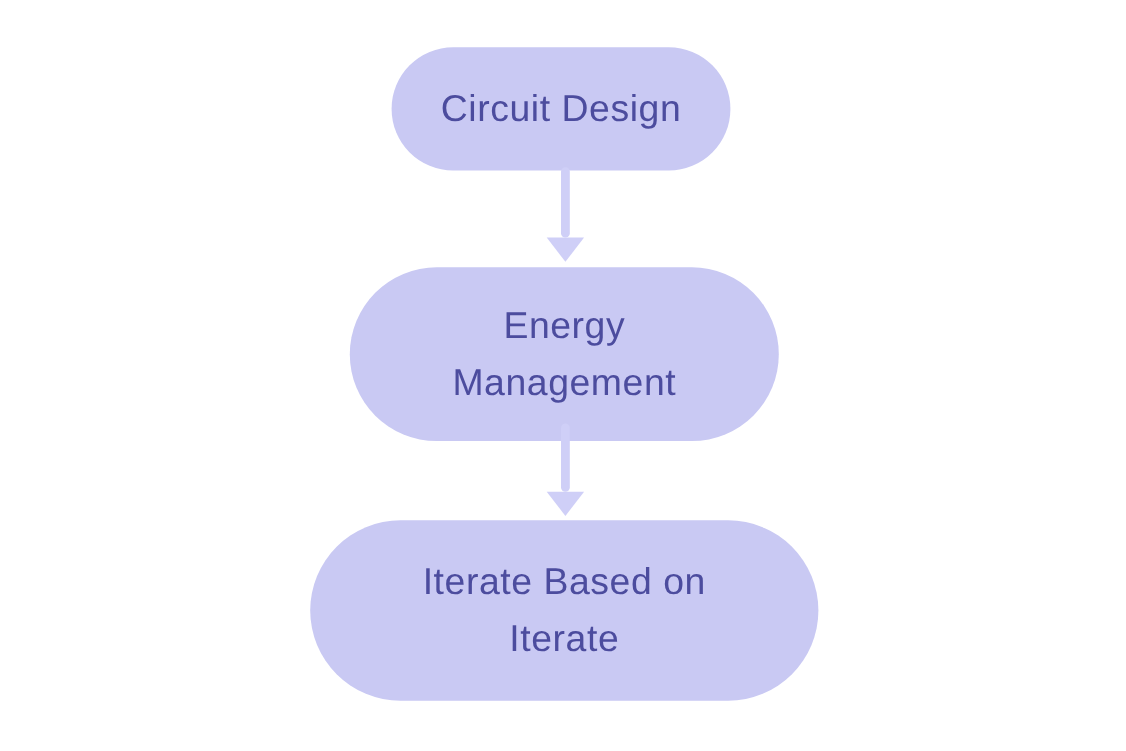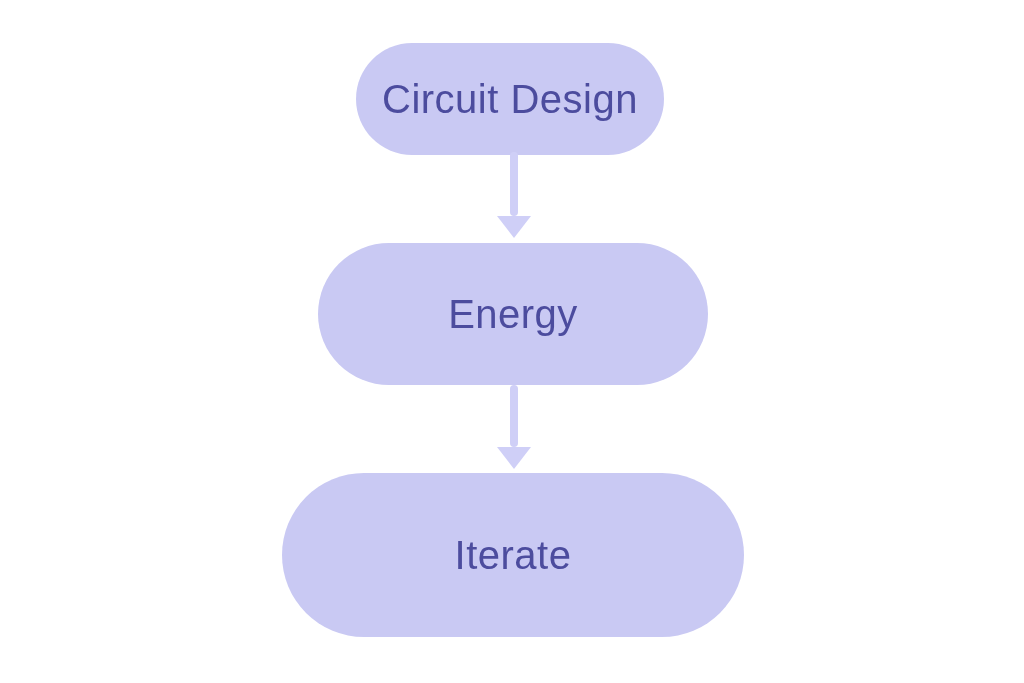--- a/index.html
+++ b/index.html
@@ -12,28 +12,28 @@
     font-family: "Liberation Sans", sans-serif;
   }
   .node {
     position: absolute;
     display: flex;
     flex-direction: column;
     align-items: center;
     justify-content: center;
     background: var(--node-fill, #c9c9f3);
     color: var(--node-text, #4c4c9e);
-    font-size: 40px;
+    font-size: 34px;
     line-height: 52px;
     font-weight: 400;
     letter-spacing: 0.5px;
     border-radius: 999px;
   }
   .node-1 { left: 356px; top: 43px;  width: 308px; height: 112px; }
-  .node-2 { left: 318px; top: 243px; width: 390px; height: 142px; }
+  .node-2 { left: 318px; top: 243px; width: 390px; height: 158px; }
   .node-3 { left: 282px; top: 473px; width: 462px; height: 164px; }
   .arrow {
     position: absolute;
     display: flex;
     flex-direction: column;
     align-items: center;
   }
   .arrow-1 { left: 497px; top: 152px; width: 34px; height: 86px; }
   .arrow-2 { left: 497px; top: 385px; width: 34px; height: 84px; }
   .arrow .shaft {
@@ -59,24 +59,26 @@
     <div>Circuit Design</div>
   </div>
 
   <div class="arrow arrow-1">
     <div class="shaft"></div>
     <div class="head"></div>
   </div>
 
   <div class="node node-2">
     <div>Energy</div>
+    <div>Management</div>
   </div>
 
   <div class="arrow arrow-2">
     <div class="shaft"></div>
     <div class="head"></div>
   </div>
 
   <div class="node node-3">
+    <div>Iterate Based on</div>
     <div>Iterate</div>
   </div>
 
 </div>
 
 </body></html>

